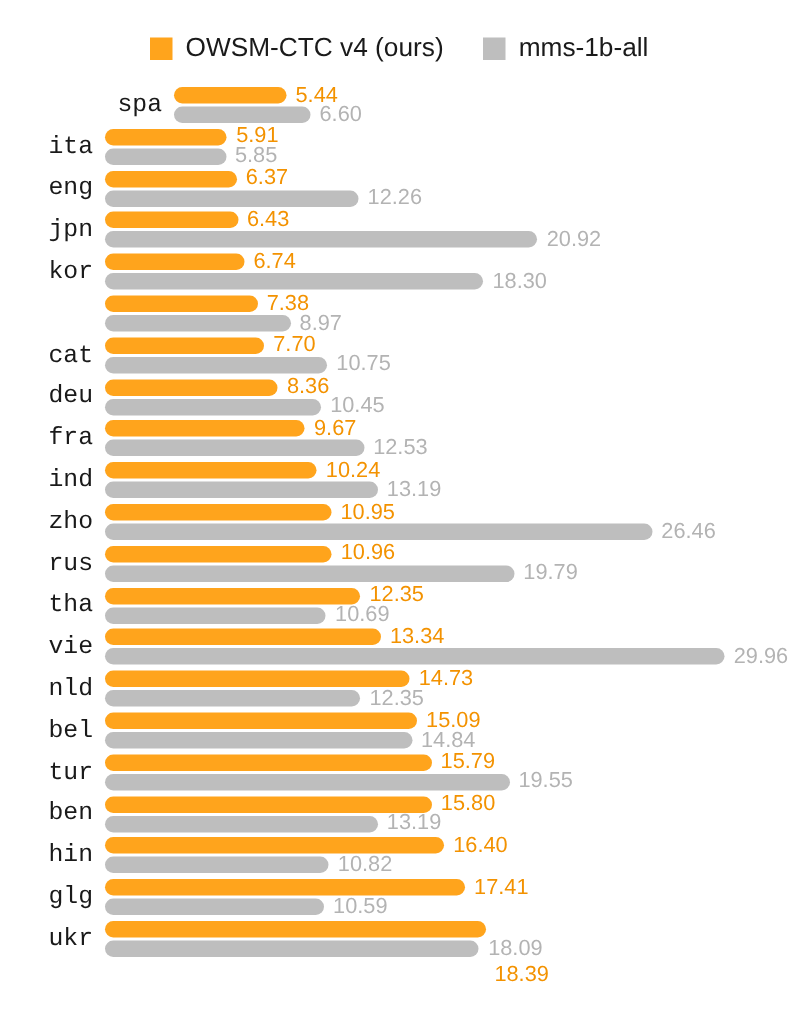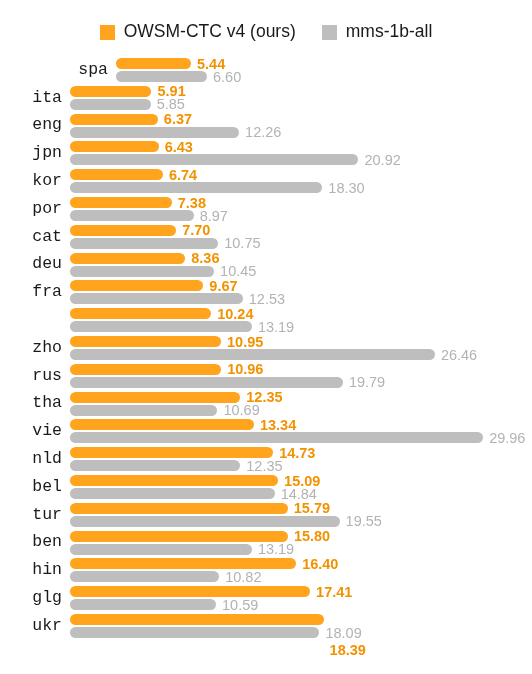--- a/index.html
+++ b/index.html
@@ -103,21 +103,21 @@
     position: absolute;
     top: 50%;
     transform: translateY(-50%);
     font-family: "Liberation Sans", sans-serif;
     font-size: 14.5px;
     white-space: nowrap;
     line-height: 1;
   }
   .val.orange {
     color: #F39200;
-    font-weight: bold;
+    font-weight: normal;
   }
   .val.gray {
     color: #B3B3B3;
     font-weight: normal;
   }
 </style>
 </head>
 <body>
 
 <div id="chart-root">
@@ -183,21 +183,20 @@
         <div class="bar-wrap top" style="width: 92.9446px;">
           <div class="bar orange" style="width: 92.9446px; background: rgb(255, 164, 28);"></div>
         </div>
         <div class="val orange" style="left: 168.945px; top: 6.5px;">6.74</div>
         <div class="bar-wrap bottom" style="width: 252.357px;">
           <div class="bar gray" style="width: 252.357px; background: rgb(190, 190, 190);"></div>
         </div>
         <div class="val gray" style="left: 328.357px; top: 19.5px;">18.30</div>
       </div>
       <div class="row" style="top: 196px;">
-        <div class="cat-label">por</div>
         <div class="bar-wrap top" style="width: 101.77px;">
           <div class="bar orange" style="width: 101.77px; background: rgb(255, 164, 28);"></div>
         </div>
         <div class="val orange" style="left: 177.77px; top: 6.5px;">7.38</div>
         <div class="bar-wrap bottom" style="width: 123.696px;">
           <div class="bar gray" style="width: 123.696px; background: rgb(190, 190, 190);"></div>
         </div>
         <div class="val gray" style="left: 199.696px; top: 19.5px;">8.97</div>
       </div>
       <div class="row" style="top: 223.8px;">
@@ -227,20 +226,21 @@
         <div class="bar-wrap top" style="width: 133.349px;">
           <div class="bar orange" style="width: 133.349px; background: rgb(255, 164, 28);"></div>
         </div>
         <div class="val orange" style="left: 209.349px; top: 6.5px;">9.67</div>
         <div class="bar-wrap bottom" style="width: 172.789px;">
           <div class="bar gray" style="width: 172.789px; background: rgb(190, 190, 190);"></div>
         </div>
         <div class="val gray" style="left: 248.789px; top: 19.5px;">12.53</div>
       </div>
       <div class="row" style="top: 307.2px;">
+        <div class="cat-label">ind</div>
         <div class="bar-wrap top" style="width: 141.21px;">
           <div class="bar orange" style="width: 141.21px; background: rgb(255, 164, 28);"></div>
         </div>
         <div class="val orange" style="left: 217.21px; top: 6.5px;">10.24</div>
         <div class="bar-wrap bottom" style="width: 181.89px;">
           <div class="bar gray" style="width: 181.89px; background: rgb(190, 190, 190);"></div>
         </div>
         <div class="val gray" style="left: 257.89px; top: 19.5px;">13.19</div>
       </div>
       <div class="row" style="top: 335px;">

